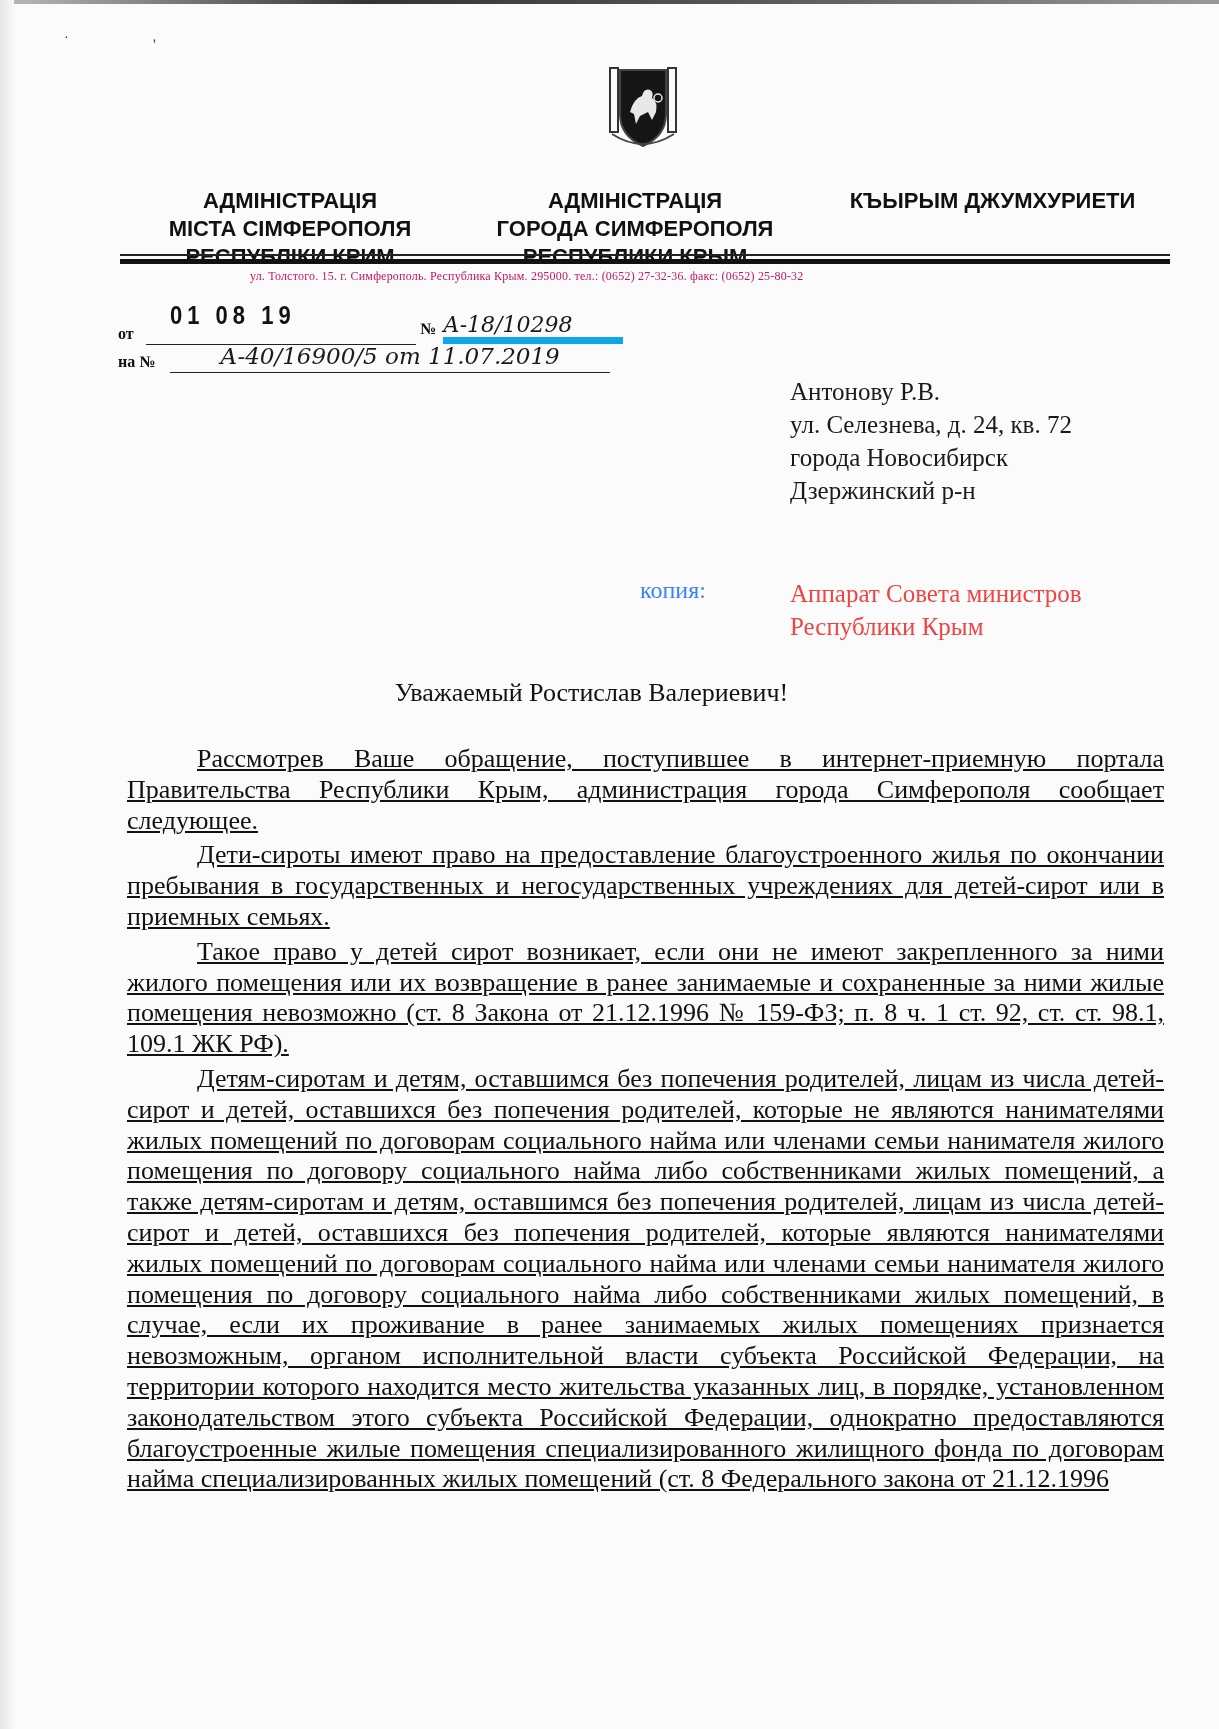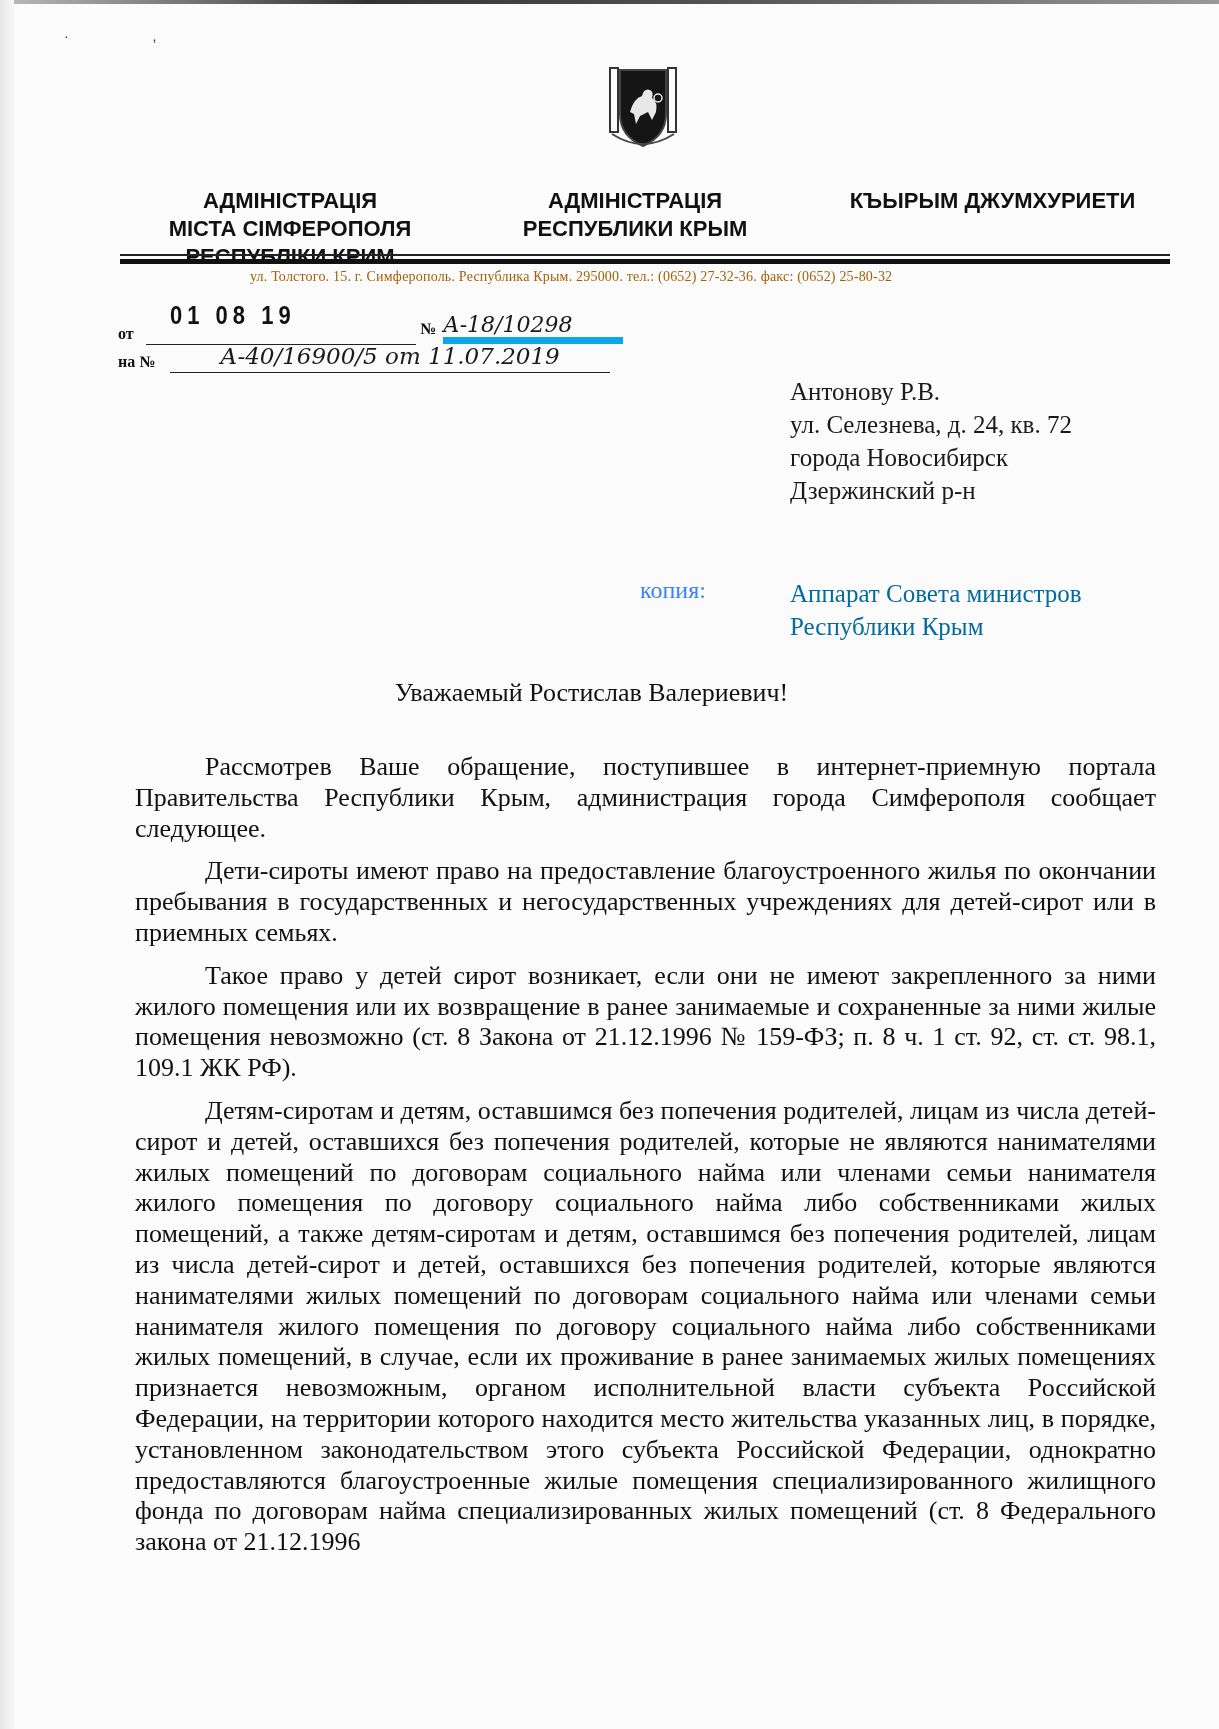--- a/index.html
+++ b/index.html
@@ -10,39 +10,39 @@
     .scan-top { position:absolute; left:0; top:0; width:1219px; height:4px; background:linear-gradient(90deg,#bbb,#333 30%,#555 60%,#999); }
     .scan-left { position:absolute; left:0; top:0; width:14px; height:1729px; background:linear-gradient(90deg,#e6e6e6,#f8f8f8); }
     .marks { position:absolute; top:28px; left:64px; font-size:14px; font-family:"Liberation Sans", sans-serif; color:#333; letter-spacing:40px; }
     .emblem { position:absolute; left:608px; top:62px; width:70px; height:90px; }
     .org { position:absolute; top:155px; text-align:center; font-family:"Liberation Sans", sans-serif; font-weight:bold; font-size:22px; line-height:28px; color:#111;margin-top:32px; }
     .org.left { left:150px; width:280px; }
     .org.center { left:470px; width:330px; }
     .org.right { left:815px; width:355px; }
     .rule-thin { position:absolute; left:120px; top:254px; width:1050px; height:2px; background:#222; }
     .rule-thick { position:absolute; left:120px; top:259px; width:1050px; height:5px; background:#111; }
-    .address-line { position:absolute; left:250px; top:269px; font-size:14px; color:#a16207; letter-spacing:0.2px; }
+    .address-line { position:absolute; left:250px; top:269px; font-size:12px; color:#be185d; letter-spacing:0.2px; }
     .stamp-date { position:absolute; left:170px; top:303px; font-family:"Liberation Sans", sans-serif; font-weight:bold; font-size:22px; letter-spacing:5px; transform:scaleY(1.2); }
     .ref-label { position:absolute; font-family:"Liberation Serif", serif; font-weight:bold; font-size:16px; }
     .ref-ot { left:118px; top:325px; }
     .ref-na { left:118px; top:353px; }
     .ref-line1 { position:absolute; left:146px; top:344px; width:270px; height:1px; background:#222; }
     .ref-line2 { position:absolute; left:170px; top:372px; width:440px; height:1px; background:#222; }
     .ref-no-label { position:absolute; left:420px; top:320px; font-weight:bold; font-size:16px; }
     .hand { position:absolute; font-family:"DejaVu Serif", serif; font-style:italic; font-size:22px; color:#1a1a1a; }
     .hand-no { left:443px; top:312px; width:180px; border-bottom:7px solid #0ea5e9; }
     .hand-ref { left:220px; top:343px; font-size:23px; }
     .recipient { position:absolute; left:790px; top:375px; font-size:25px; line-height:33px; color:#1a1a1a; }
     .copy-label { position:absolute; left:640px; top:577px; font-size:24px; color:#3b82f6; }
-    .copy-to { position:absolute; left:790px; top:577px; font-size:25px; line-height:33px; color:#0369a1; }
+    .copy-to { position:absolute; left:790px; top:577px; font-size:25px; line-height:33px; color:#ef4444; }
     .greeting { position:absolute; left:0; width:1183px; top:678px; text-align:center; font-size:26px; }
     .body-text {
       position:absolute; left:123px; top:740px; width:1045px; font-size:26px; line-height:30.8px; text-align:justify;
     }
-    .body-text p { margin:12px; text-indent:70px; }
+    .body-text p { margin:4px; text-indent:70px;text-decoration:underline; }
   </style>
 </head>
 <body>
 
 <div class="scan-top"></div>
 <div class="scan-left"></div>
 <div class="marks">· ,</div>
 
 <div class="emblem">
   <svg width="70" height="90" viewBox="0 0 70 90">
@@ -55,20 +55,21 @@
   </svg>
 </div>
 
 <div class="org left">
   <div>АДМІНІСТРАЦІЯ</div>
   <div>МІСТА СІМФЕРОПОЛЯ</div>
   <div>РЕСПУБЛІКИ КРИМ</div>
 </div>
 <div class="org center">
   <div>АДМІНІСТРАЦІЯ</div>
+  <div>ГОРОДА СИМФЕРОПОЛЯ</div>
   <div>РЕСПУБЛИКИ КРЫМ</div>
 </div>
 <div class="org right">
   <div>КЪЫРЫМ ДЖУМХУРИЕТИ</div>
 </div>
 
 <div class="rule-thin"></div>
 <div class="rule-thick"></div>
 <div class="address-line">ул. Толстого. 15. г. Симферополь. Республика Крым. 295000. тел.: (0652) 27-32-36. факс: (0652) 25-80-32</div>
 

